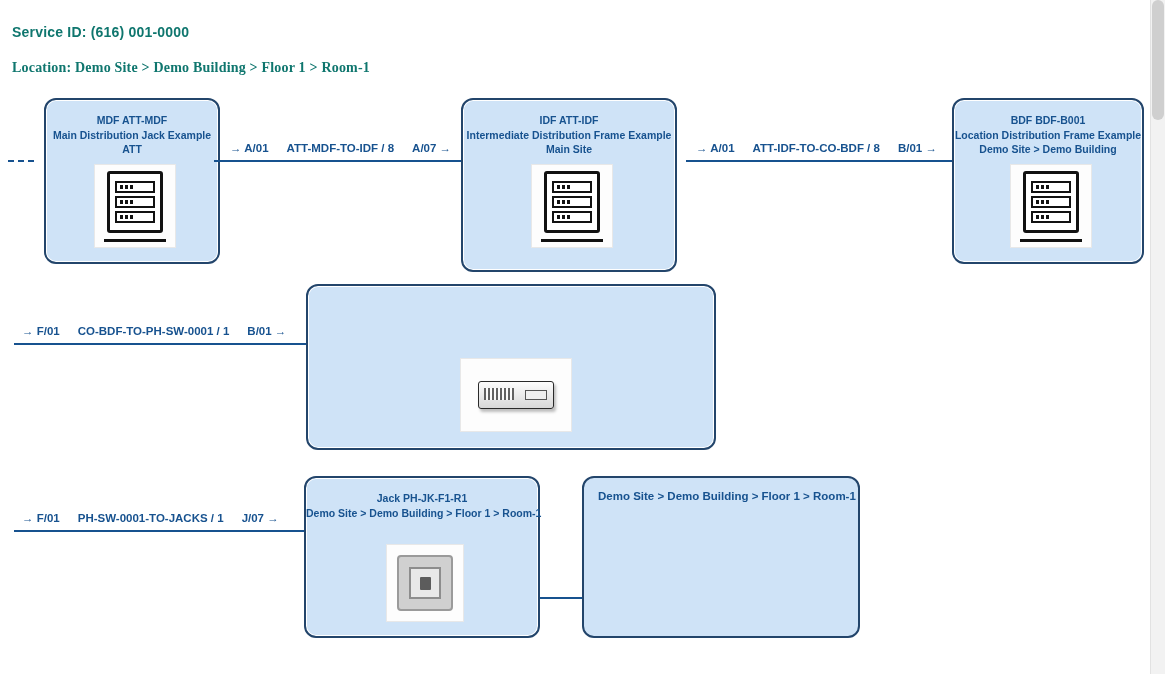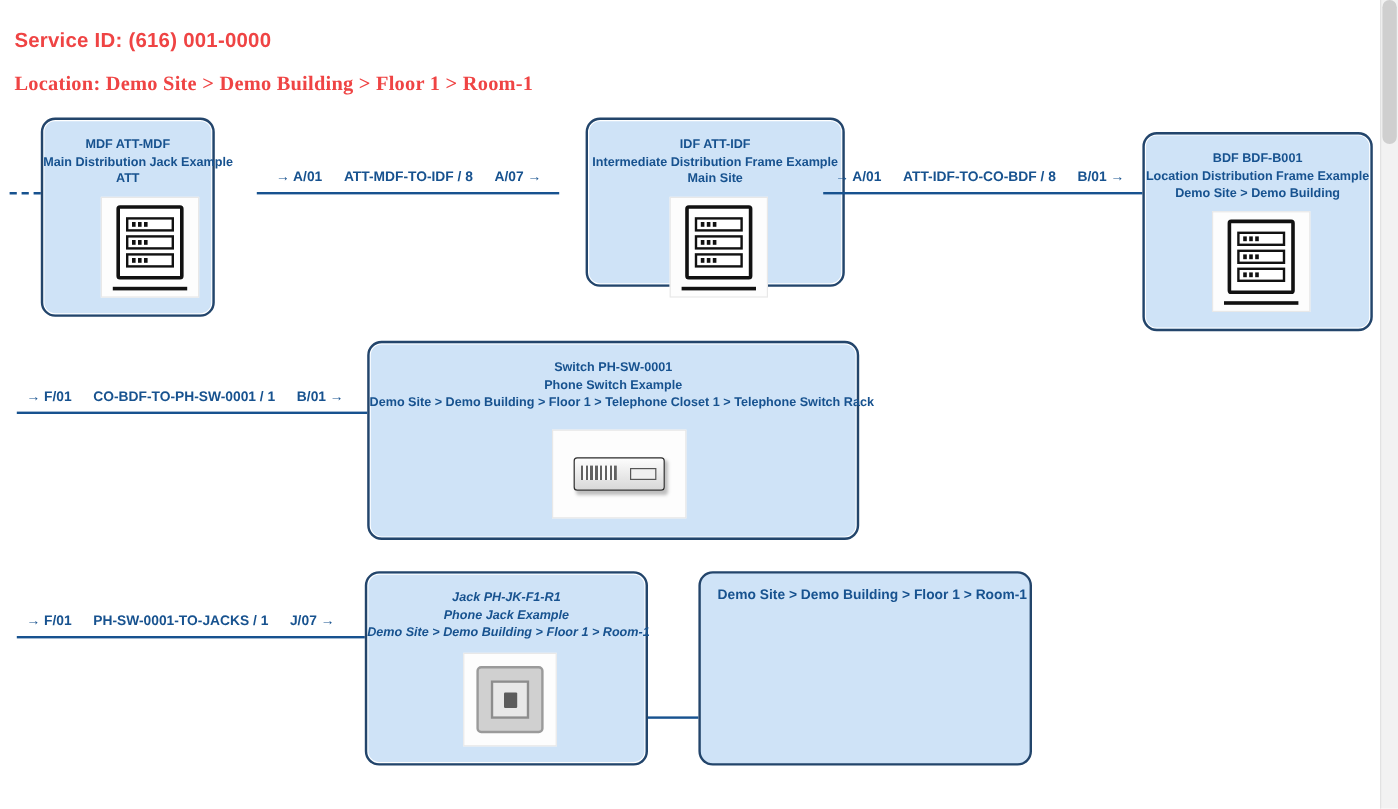--- a/index.html
+++ b/index.html
@@ -30,22 +30,22 @@
     right: 1px;
     width: 12px;
     height: 120px;
     background: #cfcfcf;
     border-radius: 6px;
   }
   .hdr {
     position: absolute;
     left: 12px;
     font-weight: bold;
-    font-size: 17px;
-    color: #ef4444;
+    font-size: 14px;
+    color: #0f766e;
     letter-spacing: 0.2px;
     white-space: nowrap;
   }
   #service-id { top: 24px; }
   #location { top: 60px; font-family: Liberation Serif, serif; }
 
   .node {
     position: absolute;
     box-sizing: border-box;
     background: #cfe3f7;
@@ -221,21 +221,21 @@
   }
 </style>
 </head>
 <body>
 
 <div class="hdr" id="service-id">Service ID: (616) 001-0000</div>
 <div class="hdr" id="location">Location: Demo Site &gt; Demo Building &gt; Floor 1 &gt; Room-1</div>
 
 <div class="dash-stub" style="left:8px; top:160px; width:26px;"></div>
 
-<div class="node" style="left:34px; top:98px; width:145px; height:166px;">
+<div class="node" style="left:44px; top:98px; width:176px; height:166px;">
   <div class="title">
     <div>MDF ATT-MDF</div>
     <div>Main Distribution Jack Example</div>
     <div>ATT</div>
   </div>
   <div class="img-box" style="left:48px; top:64px; width:80px; height:82px;">
     <div class="rack">
       <div class="unit">
           <i></i>
           <i></i>
@@ -258,21 +258,21 @@
 
 <div class="link" style="left:214px; top:142px; width:252px;">
   <div class="hline" style="width:252px;"></div>
   <div class="txt" style="left:16px;">
     <span>→ A/01</span>
     <span>ATT-MDF-TO-IDF / 8</span>
     <span>A/07 →</span>
   </div>
 </div>
 
-<div class="node" style="left:488px; top:98px; width:216px; height:141px;">
+<div class="node" style="left:461px; top:98px; width:216px; height:174px;">
   <div class="title">
     <div>IDF ATT-IDF</div>
     <div>Intermediate Distribution Frame Example</div>
     <div>Main Site</div>
   </div>
   <div class="img-box" style="left:68px; top:64px; width:80px; height:82px;">
     <div class="rack">
       <div class="unit">
           <i></i>
           <i></i>
@@ -295,21 +295,21 @@
 
 <div class="link" style="left:686px; top:142px; width:266px;">
   <div class="hline" style="width:266px;"></div>
   <div class="txt" style="left:10px;">
     <span>→ A/01</span>
     <span>ATT-IDF-TO-CO-BDF / 8</span>
     <span>B/01 →</span>
   </div>
 </div>
 
-<div class="node" style="left:952px; top:98px; width:192px; height:166px;margin-top:12px;">
+<div class="node" style="left:952px; top:98px; width:192px; height:166px;">
   <div class="title">
     <div>BDF BDF-B001</div>
     <div>Location Distribution Frame Example</div>
     <div>Demo Site &gt; Demo Building</div>
   </div>
   <div class="img-box" style="left:56px; top:64px; width:80px; height:82px;">
     <div class="rack">
       <div class="unit">
           <i></i>
           <i></i>
@@ -333,43 +333,37 @@
 <div class="link" style="left:14px; top:325px; width:292px;">
   <div class="hline" style="width:292px;"></div>
   <div class="txt" style="left:8px;">
     <span>→ F/01</span>
     <span>CO-BDF-TO-PH-SW-0001 / 1</span>
     <span>B/01 →</span>
   </div>
 </div>
 
 <div class="node" style="left:306px; top:284px; width:410px; height:166px;">
-  <div class="title">
-    <div>Switch PH-SW-0001</div>
-    <div>Phone Switch Example</div>
-    <div>Demo Site &gt; Demo Building &gt; Floor 1 &gt; Telephone Closet 1 &gt; Telephone Switch Rack</div>
-  </div>
   <div class="img-box" style="left:152px; top:72px; width:110px; height:72px;">
     <div class="switch-img"></div>
   </div>
 </div>
 
 <div class="link" style="left:14px; top:512px; width:290px;">
   <div class="hline" style="width:290px;"></div>
   <div class="txt" style="left:8px;">
     <span>→ F/01</span>
     <span>PH-SW-0001-TO-JACKS / 1</span>
     <span>J/07 →</span>
   </div>
 </div>
 
-<div class="node" style="left:304px; top:476px; width:236px; height:162px;font-style:italic;">
+<div class="node" style="left:304px; top:476px; width:236px; height:162px;">
   <div class="title">
     <div>Jack PH-JK-F1-R1</div>
-    <div>Phone Jack Example</div>
     <div>Demo Site &gt; Demo Building &gt; Floor 1 &gt; Room-1</div>
   </div>
   <div class="img-box" style="left:80px; top:66px; width:76px; height:76px;">
     <div class="jack-img">
       <div class="inner">
           <i></i>
         </div>
     </div>
   </div>
 </div>

